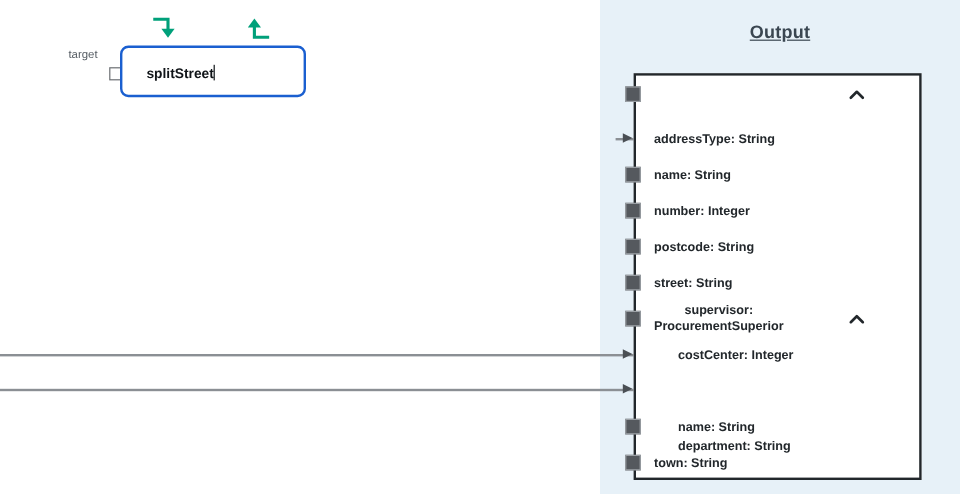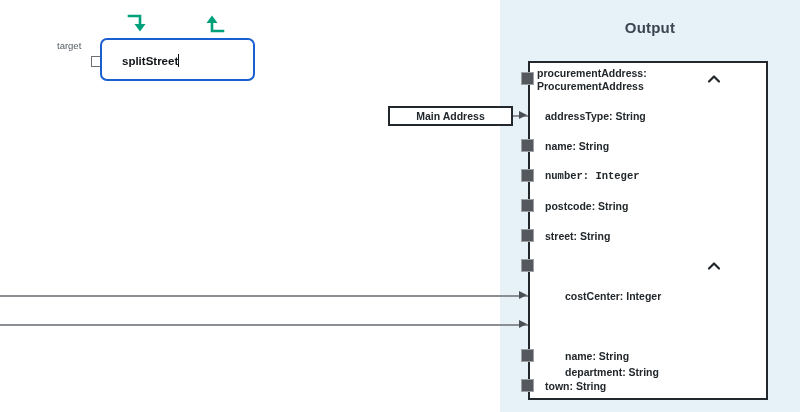--- a/index.html
+++ b/index.html
@@ -32,20 +32,21 @@
   .output-panel-title {
     position: absolute;
     left: 500px;
     top: 19px;
     width: 300px;
     text-align: center;
     font-size: 15px;
     font-weight: bold;
     color: #3a4651;
     letter-spacing: .2px;
+    text-decoration: underline;
   }
 
   
   .target-label {
     position: absolute;
     left: 57px;
     top: 40px;
     font-size: 9.5px;
     color: #555c63;
   }
@@ -194,59 +195,56 @@
       <path d="M8.5 12 L14 19.5 L19.5 12 Z" fill="#00a07a"></path>
     </svg>
   </div>
   <div class="elbow-icon right">
     <svg viewBox="0 0 24 24" width="24" height="24" aria-hidden="true">
       <path d="M21 19 H10 V10" fill="none" stroke="#00a07a" stroke-width="2.6" stroke-linecap="square"></path>
       <path d="M4.5 11 L10 3.5 L15.5 11 Z" fill="#00a07a"></path>
     </svg>
   </div>
 
-  <div class="const-box">
-    <span class="const-box-label">Main Address</span>
-  </div>
 
   <div class="link" style="left:513px; top:115px; width:15px;"></div>
   <div class="link-arrow" style="left:519px; top:111px;"></div>
 
   <div class="link" style="left:0px; top:295px; width:528px;"></div>
   <div class="link-arrow" style="left:519px; top:291px;"></div>
 
   <div class="link" style="left:0px; top:324px; width:528px;"></div>
   <div class="link-arrow" style="left:519px; top:320px;"></div>
 
   <div class="output-box"></div>
 
   <div class="port-square" style="top:72px;"></div>
-  <div class="field-label lvl0" style="top:67px;">procurementAddress:
-ProcurementAddress</div>
   <div class="chevron" style="left:706px; top:71px;">
     <svg viewBox="0 0 16 16" width="16" height="16" aria-hidden="true">
       <path d="M3 10.5 L8 5.5 L13 10.5" fill="none" stroke="#22272b" stroke-width="2.2" stroke-linecap="round" stroke-linejoin="round"></path>
     </svg>
   </div>
 
   <div class="field-label lvl1" style="top:110px;">addressType: String</div>
 
   <div class="port-square" style="top:139px;"></div>
   <div class="field-label lvl1" style="top:140px;">name: String</div>
 
   <div class="port-square" style="top:169px;"></div>
-  <div class="field-label lvl1" style="top:170px;font-family:Liberation Mono, monospace;">number: Integer</div>
+  <div class="field-label lvl1" style="top:170px;">number: Integer</div>
 
   <div class="port-square" style="top:199px;"></div>
   <div class="field-label lvl1" style="top:200px;">postcode: String</div>
 
   <div class="port-square" style="top:229px;"></div>
   <div class="field-label lvl1" style="top:230px;">street: String</div>
 
   <div class="port-square" style="top:259px;"></div>
+  <div class="field-label lvl1" style="top:253px;">supervisor:
+ProcurementSuperior</div>
   <div class="chevron" style="left:706px; top:258px;">
     <svg viewBox="0 0 16 16" width="16" height="16" aria-hidden="true">
       <path d="M3 10.5 L8 5.5 L13 10.5" fill="none" stroke="#22272b" stroke-width="2.2" stroke-linecap="round" stroke-linejoin="round"></path>
     </svg>
   </div>
 
   <div class="field-label lvl2" style="top:290px;">costCenter: Integer</div>
 
   <div class="field-label lvl2" style="top:319px;margin-top:47px;">department: String</div>
 

